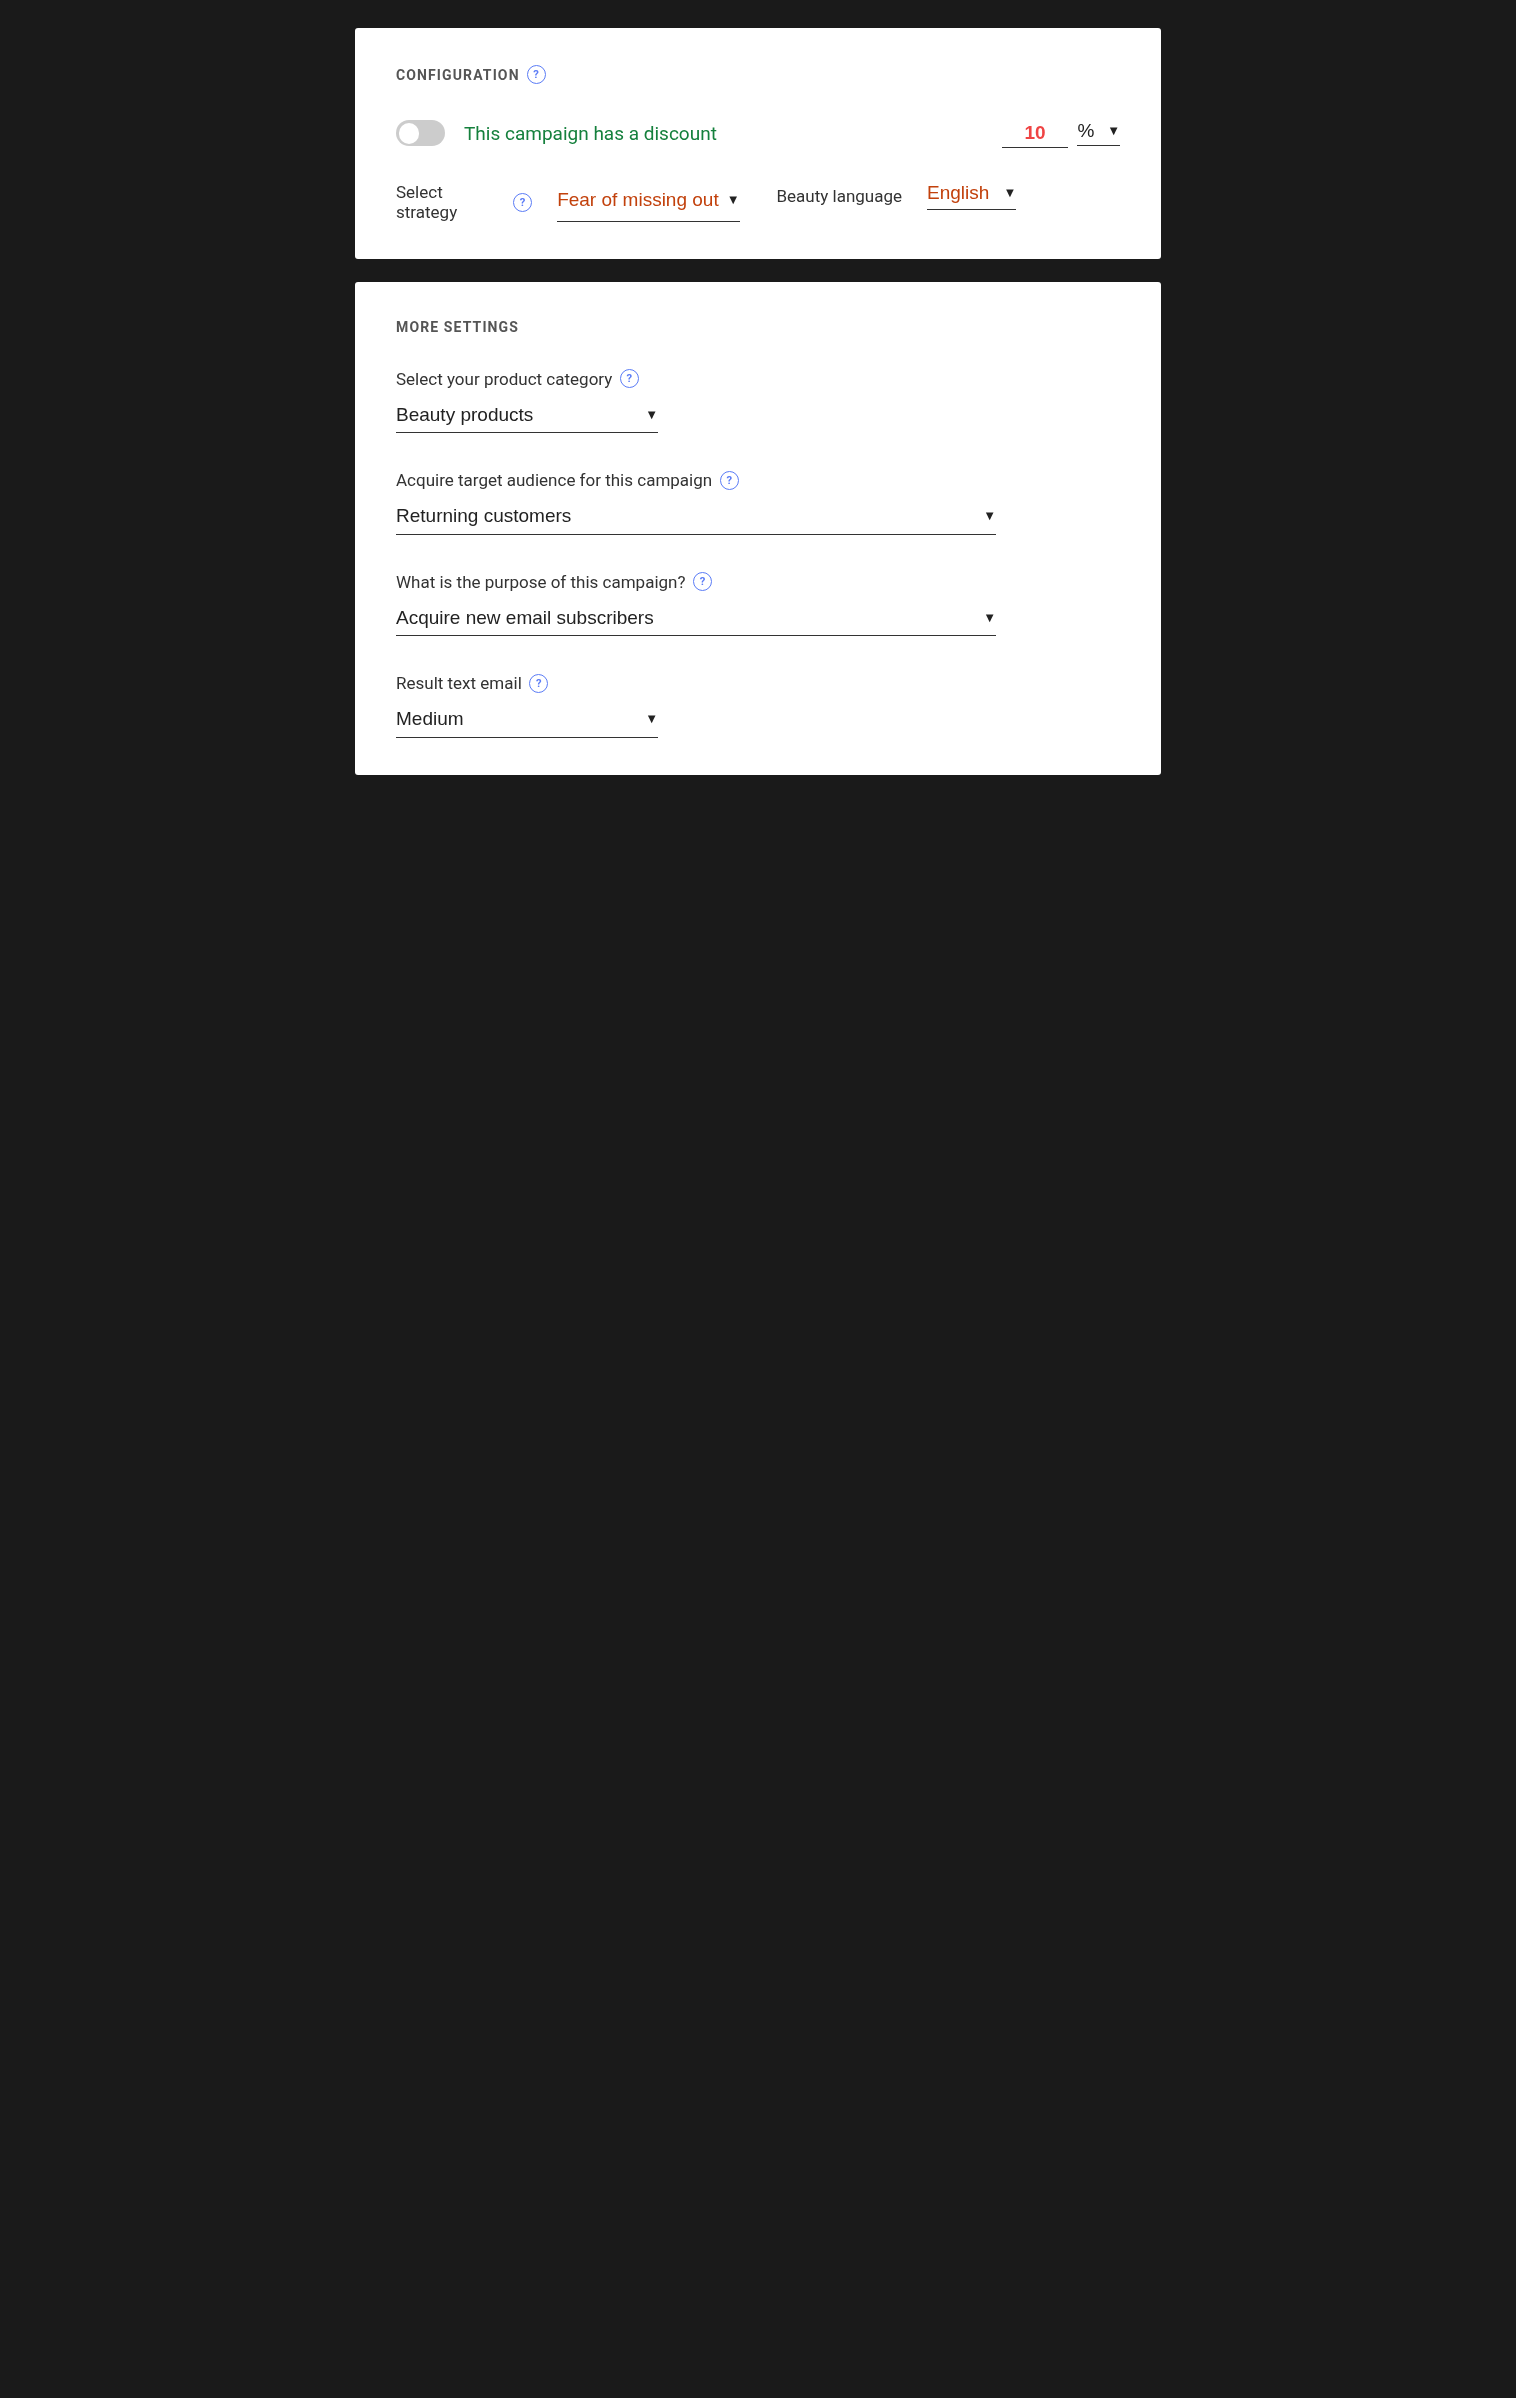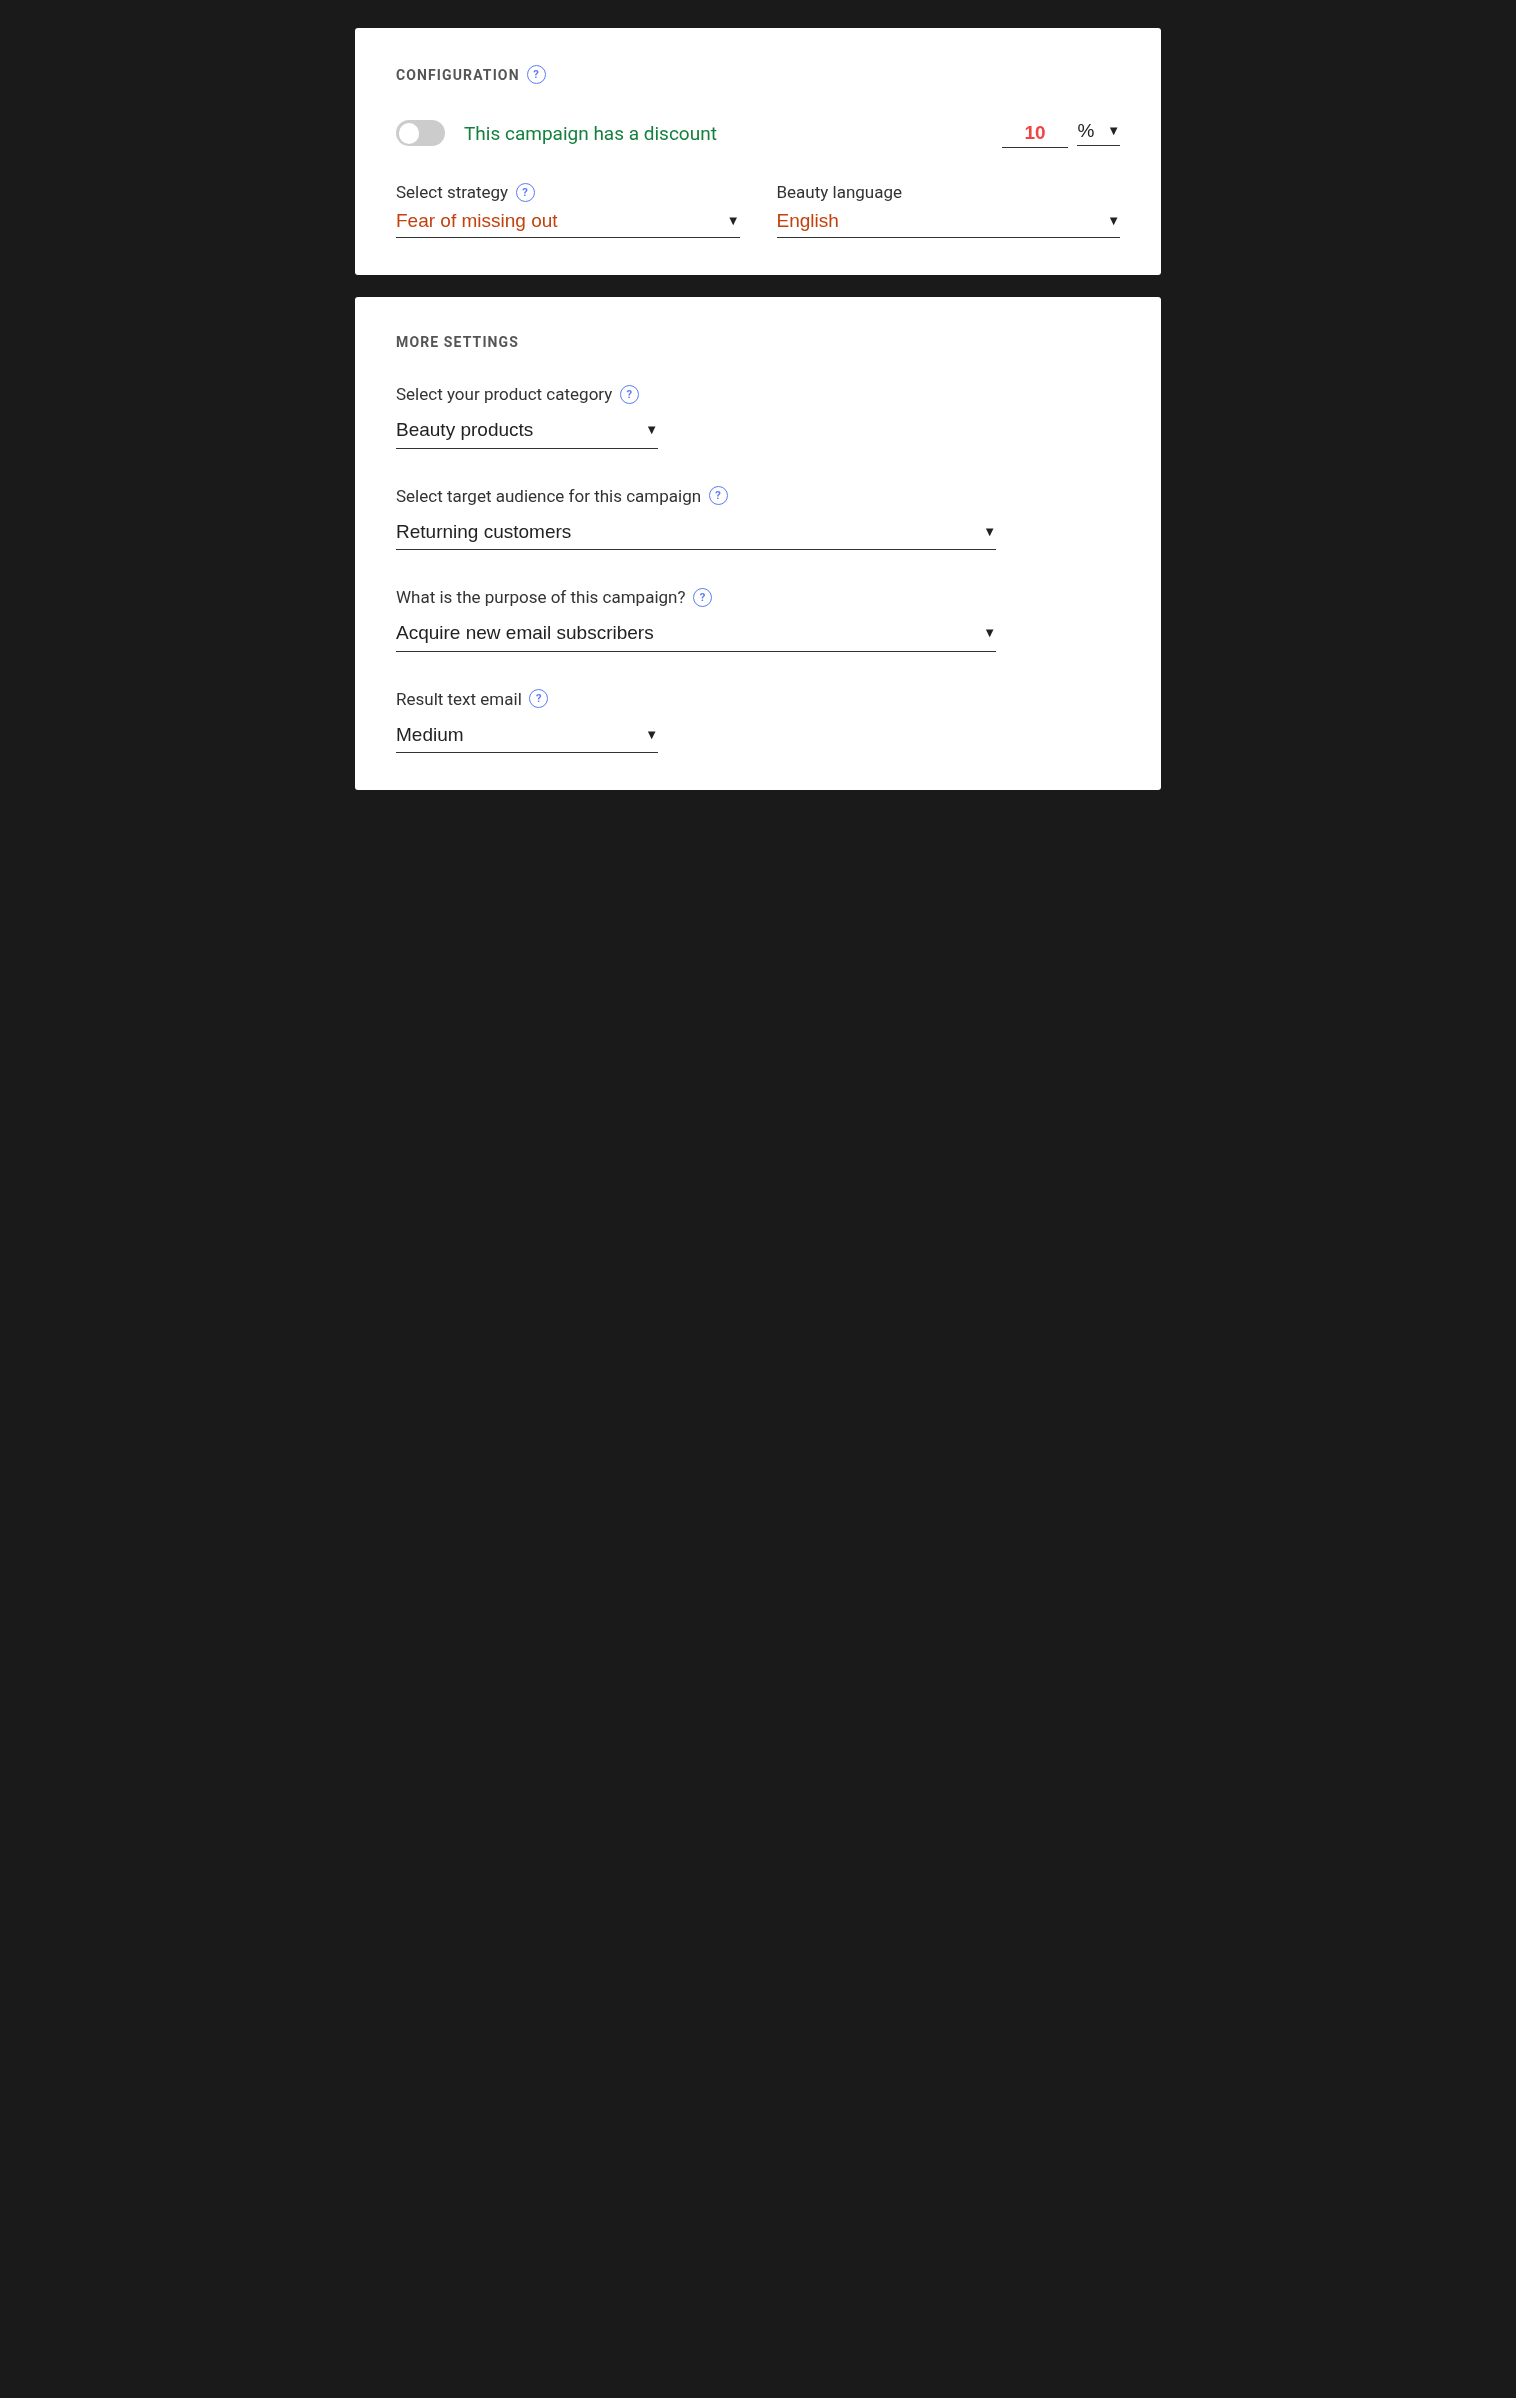--- a/index.html
+++ b/index.html
@@ -156,22 +156,22 @@
 
     
     .strategy-row {
       display: flex;
       gap: 37px;
       align-items: flex-start;
     }
 
     .field-group {
       display: flex;
-      flex-direction: column;
-      gap: 8px;
+      flex-direction: row;
+      gap: 25px;
       flex: 1;
     }
 
     .field-label {
       font-size: 17px;
       color: #333333;
       display: flex;
       align-items: center;
       gap: 7.5px;
     }
@@ -324,21 +324,21 @@
         <option>Electronics</option>
         <option>Clothing</option>
         <option>Food &amp; Beverage</option>
       </select>
       <span class="dropdown-arrow">▼</span>
     </div>
   </div>
 
   <div class="settings-field">
     <div class="settings-label">
-      <span>Select target audience for this campaign</span>
+      <span>Acquire target audience for this campaign</span>
       <span class="help-icon">?</span>
     </div>
     <div class="settings-select-wrapper">
       <select>
         <option>Returning customers</option>
         <option>New customers</option>
         <option>All customers</option>
         <option>VIP customers</option>
       </select>
       <span class="dropdown-arrow">▼</span>

